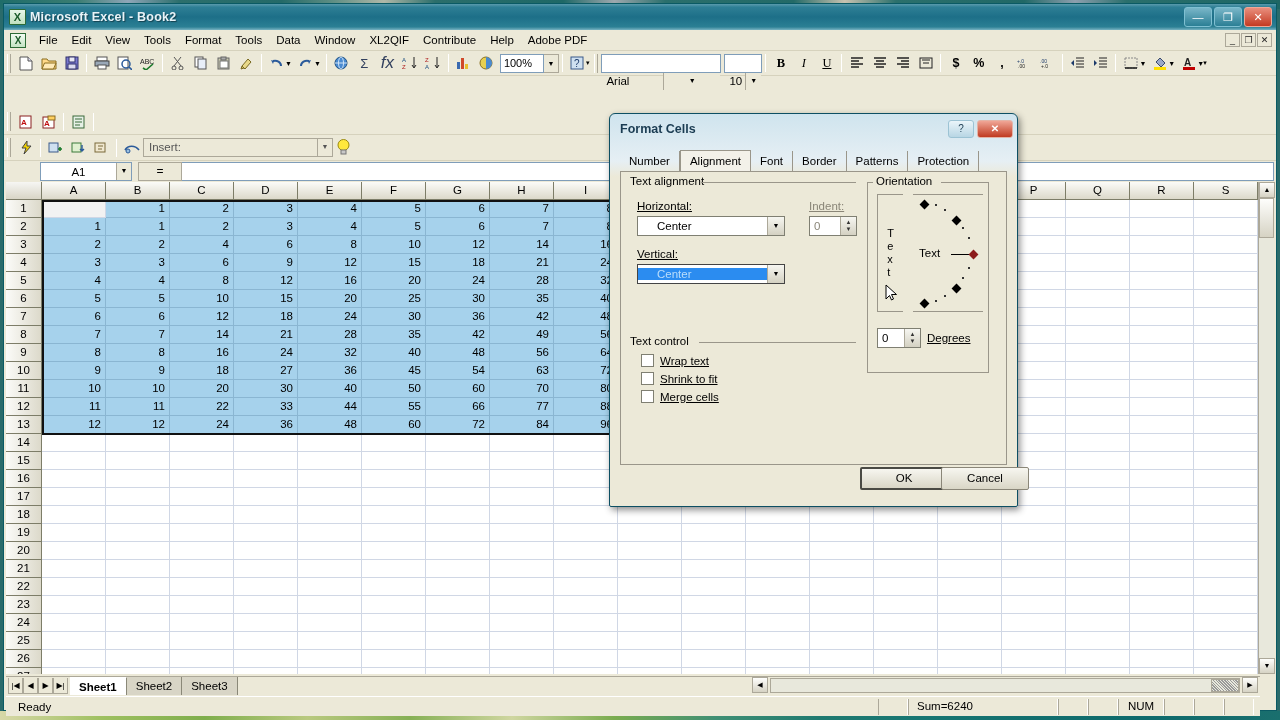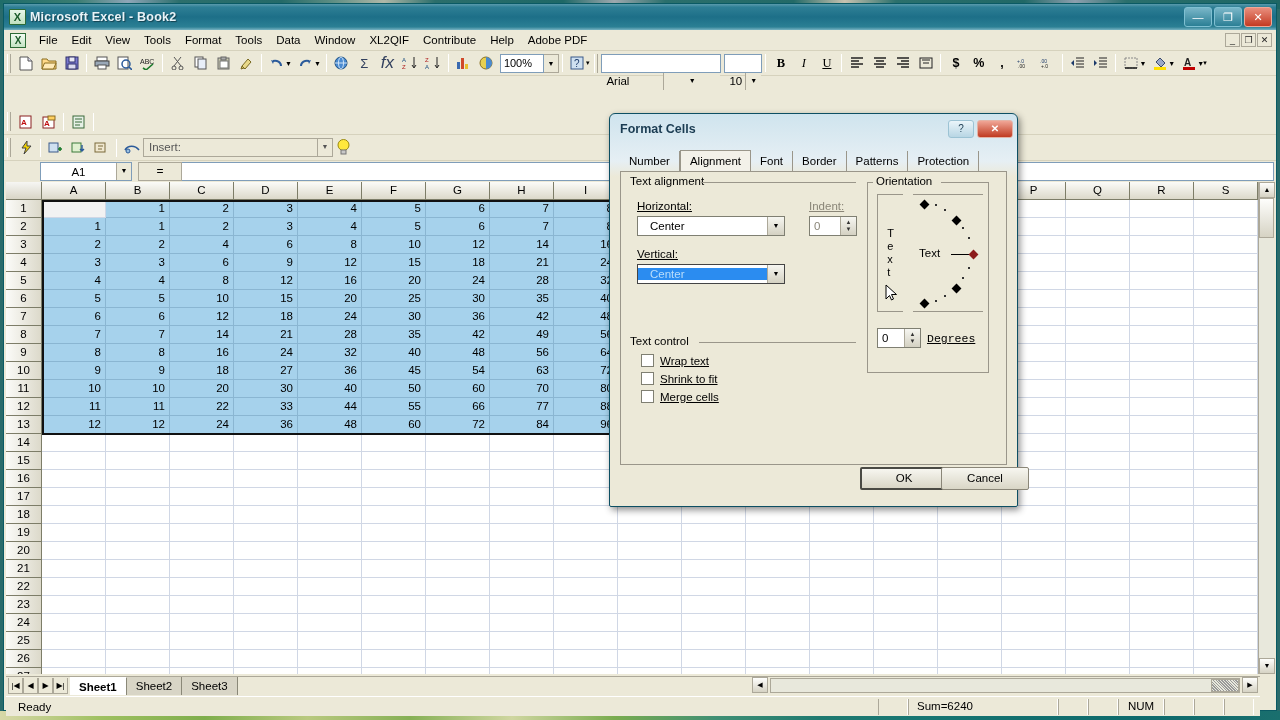--- a/index.html
+++ b/index.html
@@ -310,21 +310,21 @@
   .vrule { position: absolute; width: 1px; background: #9a968a; }
 
   .flabel { position: absolute; font-size: 11.5px; color: #000; }
   .flabel.dim { color: #8a8678; }
   .u { text-decoration: underline; }
 
   .combo {
     position: absolute; height: 20px; border: 1px solid #7f7f72; background: #fff;
     display: flex; align-items: center;
   }
-  .combo .cv { flex: 1; font-size: 11.5px; padding-left: 12px; color: #000; }
+  .combo .cv { flex: 1; font-size: 11.5px; padding-left: 19px; color: #000; }
   .combo .carr {
     width: 17px; height: 18px; border-left: 1px solid #aca899; flex: none;
     background: linear-gradient(180deg,#f6f6f1,#d4d1c2);
     font-size: 7px; text-align: center; line-height: 17px;
   }
   .combo.focused { border-color: #444; }
   .combo.focused .cv { background: #2b8cf0; color: #b9ddfb; }
 
   .spin {
     position: absolute; height: 20px; border: 1px solid #7f7f72; background: #fff;
@@ -1471,21 +1471,21 @@
           <span class="dot" style="left:22px; top:105px;"></span>
         </div>
 
         <div class="spin" style="left:256px; top:156px; width:44px;">
           <span class="sv">0</span>
           <span class="sarr">
               <span>▲</span>
               <span>▼</span>
             </span>
         </div>
-        <div class="flabel u" style="left:306px; top:160px;font-family:Liberation Mono, monospace;">Degrees</div>
+        <div class="flabel u" style="left:306px; top:160px;">Degrees</div>
 
         <svg class="cursor-arrow" style="left:264px; top:112px;" viewBox="0 0 12 18">
           <path d="M1 1l0 14 3.5-3.5 2 4.5 2-1-2-4.5 5 0z" fill="#fff" stroke="#000" stroke-width="1"></path>
         </svg>
       </div>
 
       <div class="dbtn default" style="left:240px; top:317px;">OK</div>
       <div class="dbtn" style="left:321px; top:317px;">Cancel</div>
     </div>
   </div>

